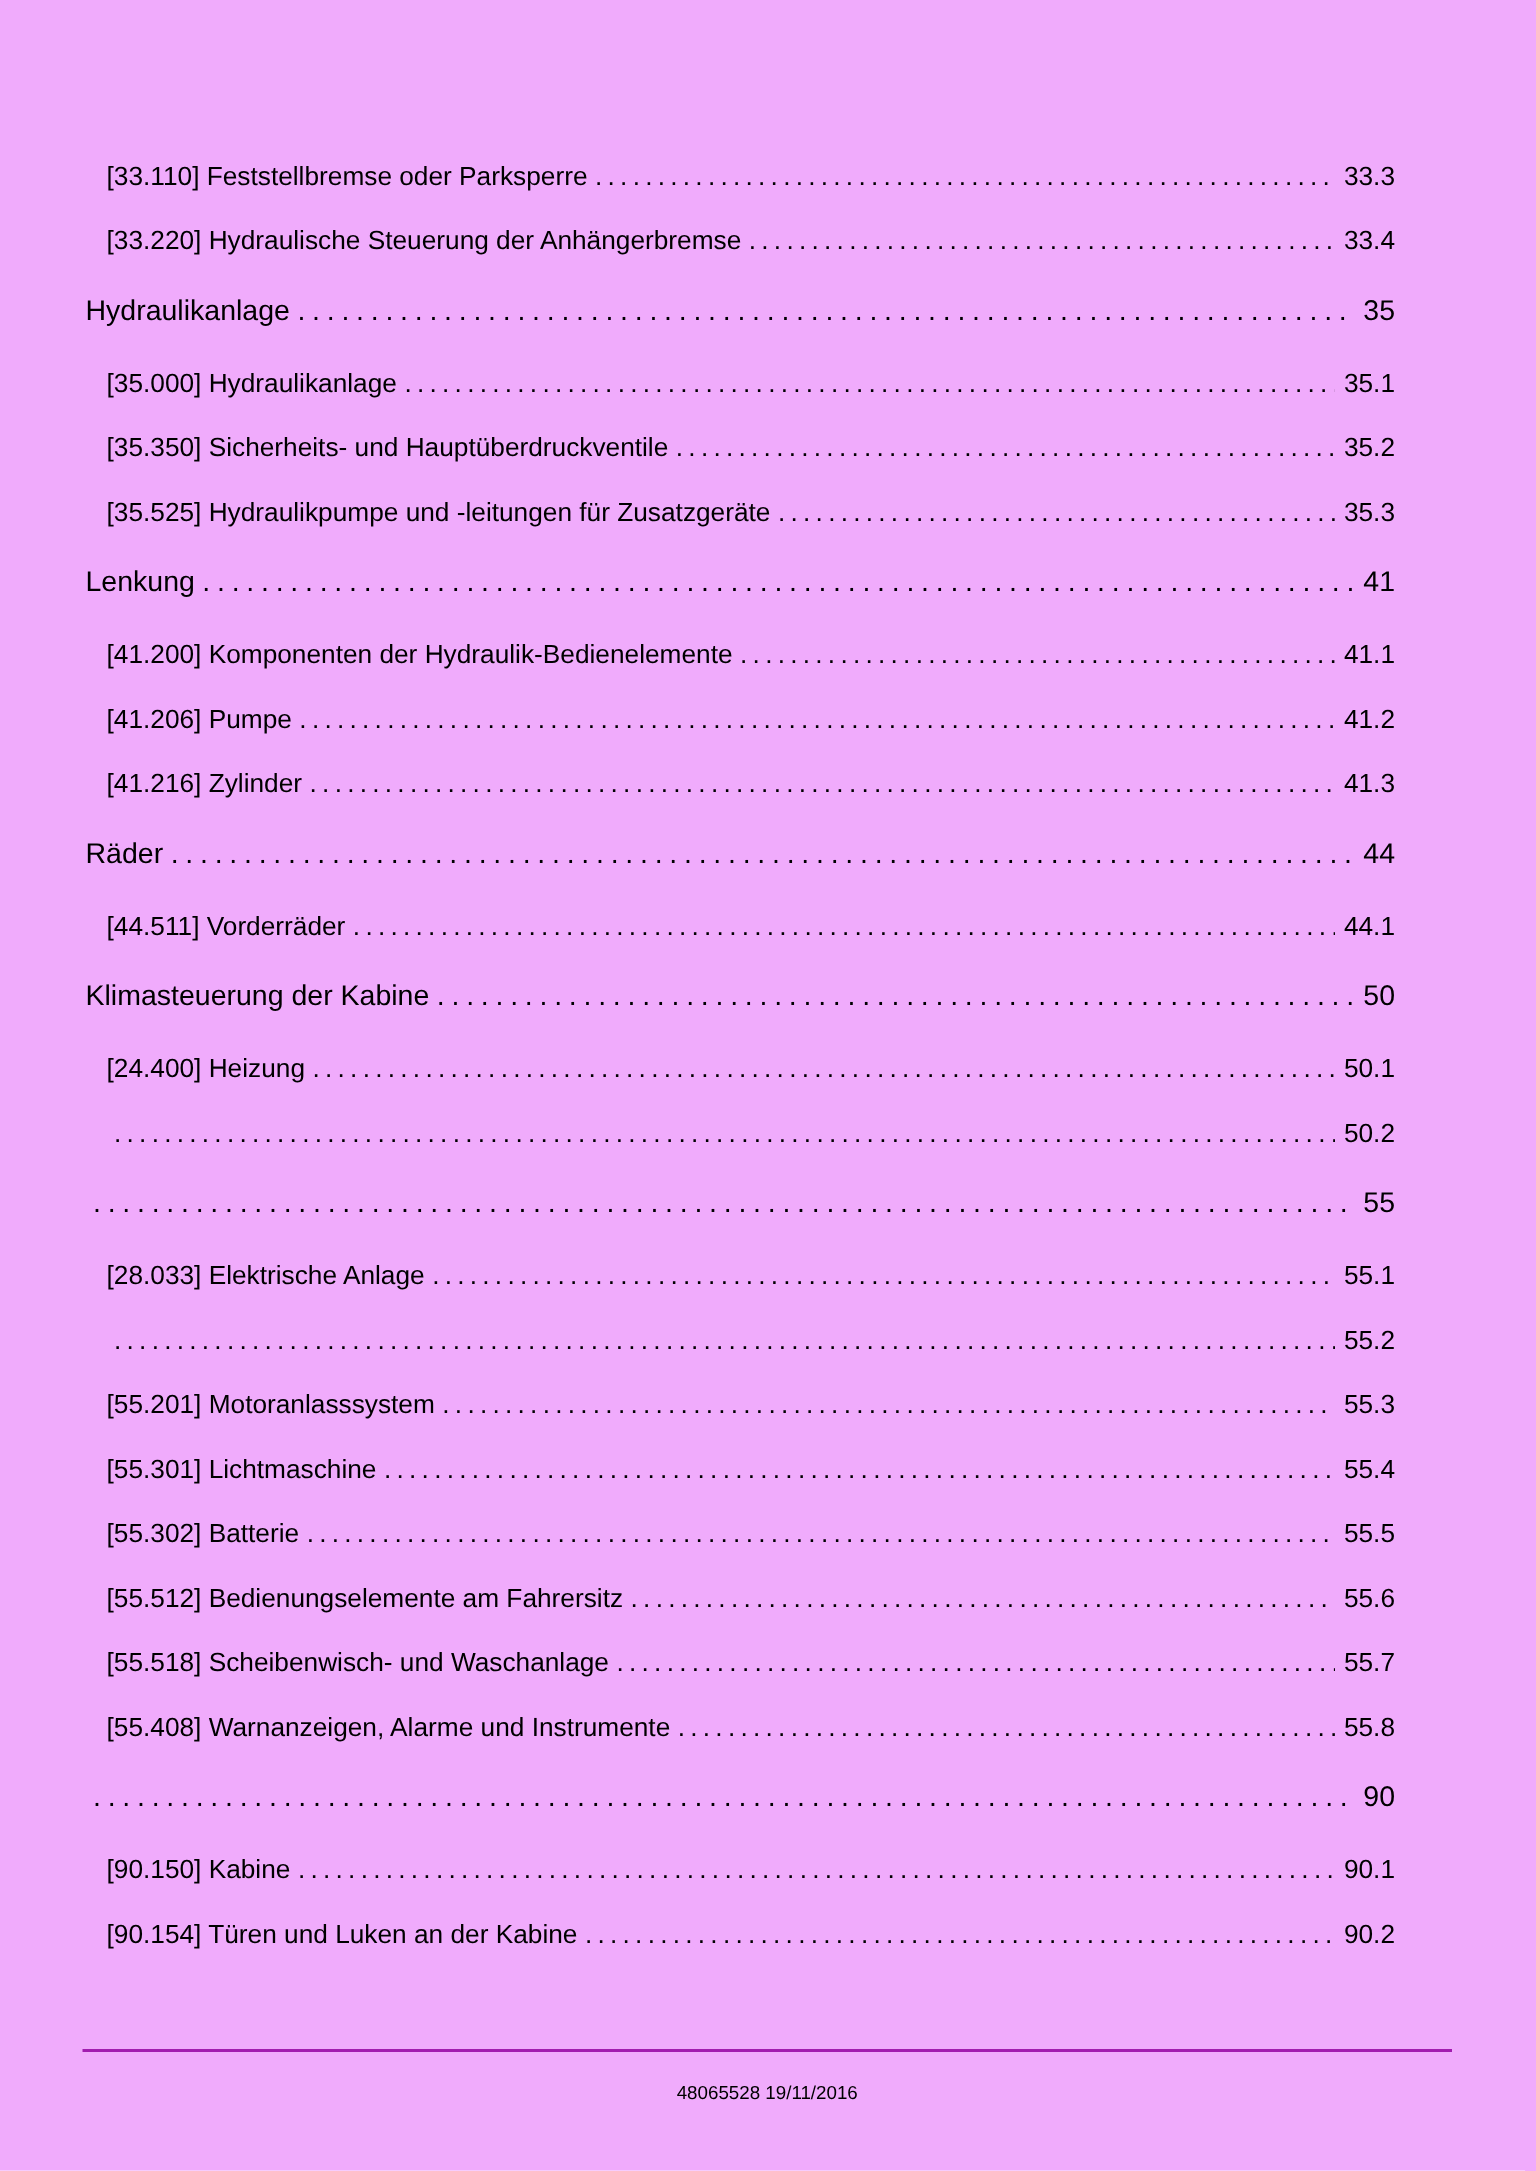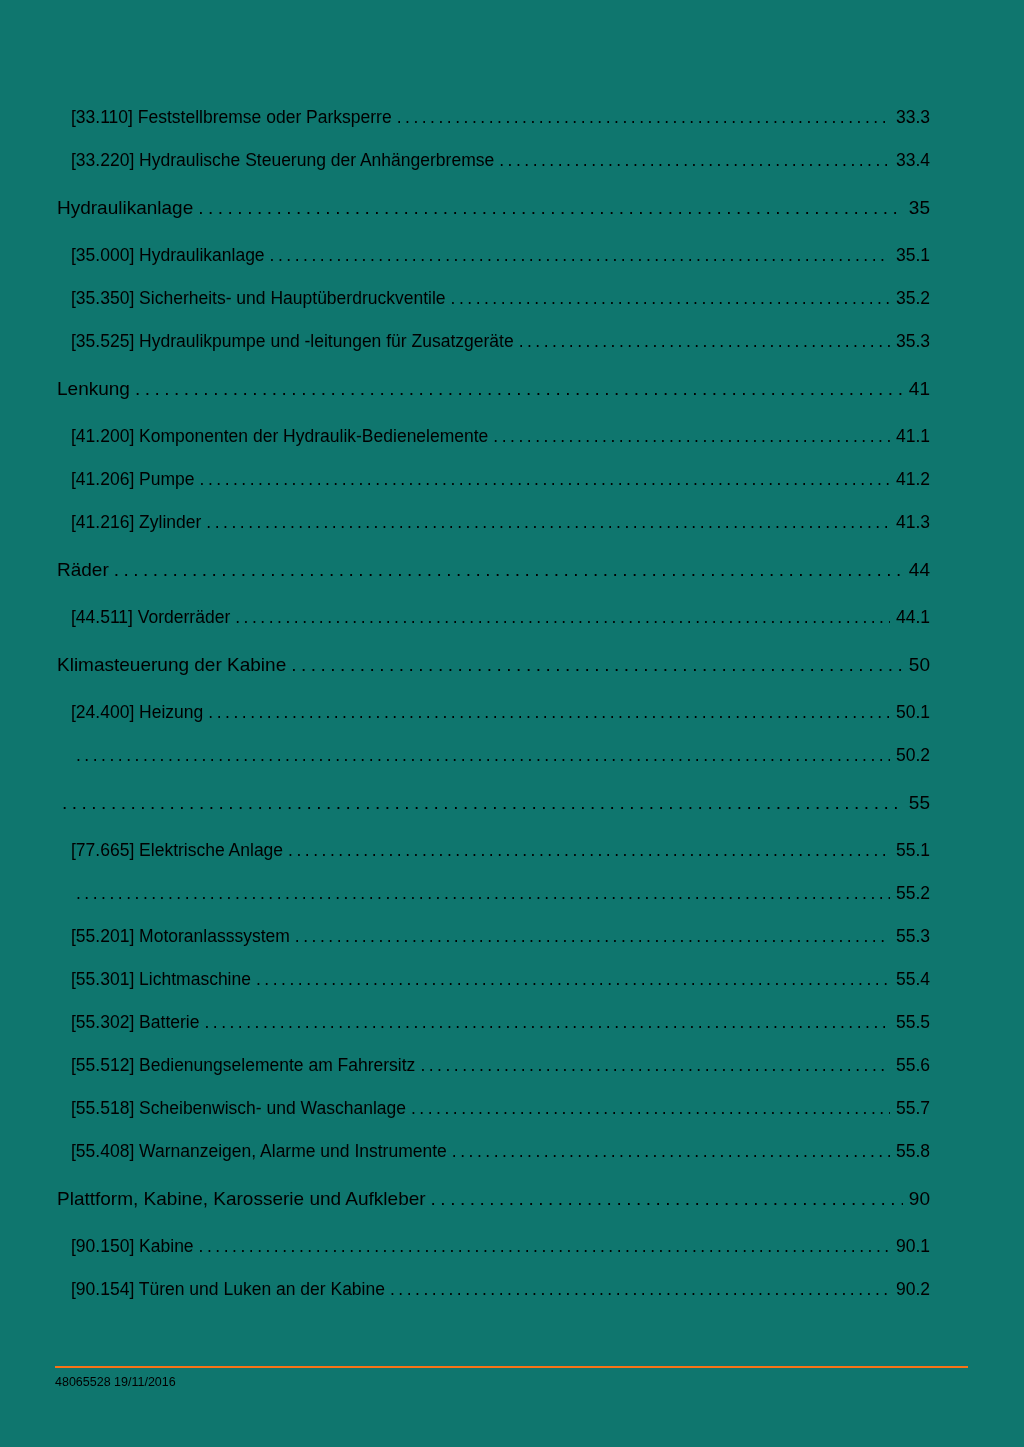--- a/index.html
+++ b/index.html
@@ -8,21 +8,21 @@
     width: 1024px;
     height: 1447px;
     position: relative;
     font-family: "Liberation Sans", sans-serif;
     color: #000000;
     overflow: hidden;
   }
   .page {
     position: absolute;
     inset: 0;
-    background: #0f766e;
+    background: #f0abfc;
   }
   .toc {
     padding: 96px 94px 0 57px;
   }
   .toc-row {
     display: flex;
     align-items: baseline;
   }
   .toc-row.entry {
     font-size: 17.5px;
@@ -51,22 +51,23 @@
   .toc-page {
     white-space: nowrap;
     flex: 0 0 auto;
     text-align: center;
   }
   .footer {
     position: absolute;
     left: 55px;
     right: 56px;
     top: 1366px;
-    border-top: 2px solid #f97316;
-    padding-top: 7px;
+    border-top: 2px solid #a21caf;
+    text-align: center;
+    padding-top: 20px;
     font-size: 12.5px;
   }
 </style>
 </head>
 <body>
 
 <div class="page">
   <div class="toc">
       <div class="toc-row entry">
         <span class="toc-label">[33.110] Feststellbremse oder Parksperre</span>
@@ -140,21 +141,21 @@
       </div>
       <div class="toc-row entry">
         <span class="toc-dots">............................................................................................................................................................................................................................................................................................................</span>
         <span class="toc-page">50.2</span>
       </div>
       <div class="toc-row heading">
         <span class="toc-dots">............................................................................................................................................................................................................................................................................................................</span>
         <span class="toc-page">55</span>
       </div>
       <div class="toc-row entry">
-        <span class="toc-label">[77.665] Elektrische Anlage</span>
+        <span class="toc-label">[28.033] Elektrische Anlage</span>
         <span class="toc-dots">............................................................................................................................................................................................................................................................................................................</span>
         <span class="toc-page">55.1</span>
       </div>
       <div class="toc-row entry">
         <span class="toc-dots">............................................................................................................................................................................................................................................................................................................</span>
         <span class="toc-page">55.2</span>
       </div>
       <div class="toc-row entry">
         <span class="toc-label">[55.201] Motoranlasssystem</span>
         <span class="toc-dots">............................................................................................................................................................................................................................................................................................................</span>
@@ -179,21 +180,20 @@
         <span class="toc-label">[55.518] Scheibenwisch- und Waschanlage</span>
         <span class="toc-dots">............................................................................................................................................................................................................................................................................................................</span>
         <span class="toc-page">55.7</span>
       </div>
       <div class="toc-row entry">
         <span class="toc-label">[55.408] Warnanzeigen, Alarme und Instrumente</span>
         <span class="toc-dots">............................................................................................................................................................................................................................................................................................................</span>
         <span class="toc-page">55.8</span>
       </div>
       <div class="toc-row heading">
-        <span class="toc-label">Plattform, Kabine, Karosserie und Aufkleber</span>
         <span class="toc-dots">............................................................................................................................................................................................................................................................................................................</span>
         <span class="toc-page">90</span>
       </div>
       <div class="toc-row entry">
         <span class="toc-label">[90.150] Kabine</span>
         <span class="toc-dots">............................................................................................................................................................................................................................................................................................................</span>
         <span class="toc-page">90.1</span>
       </div>
       <div class="toc-row entry">
         <span class="toc-label">[90.154] Türen und Luken an der Kabine</span>

